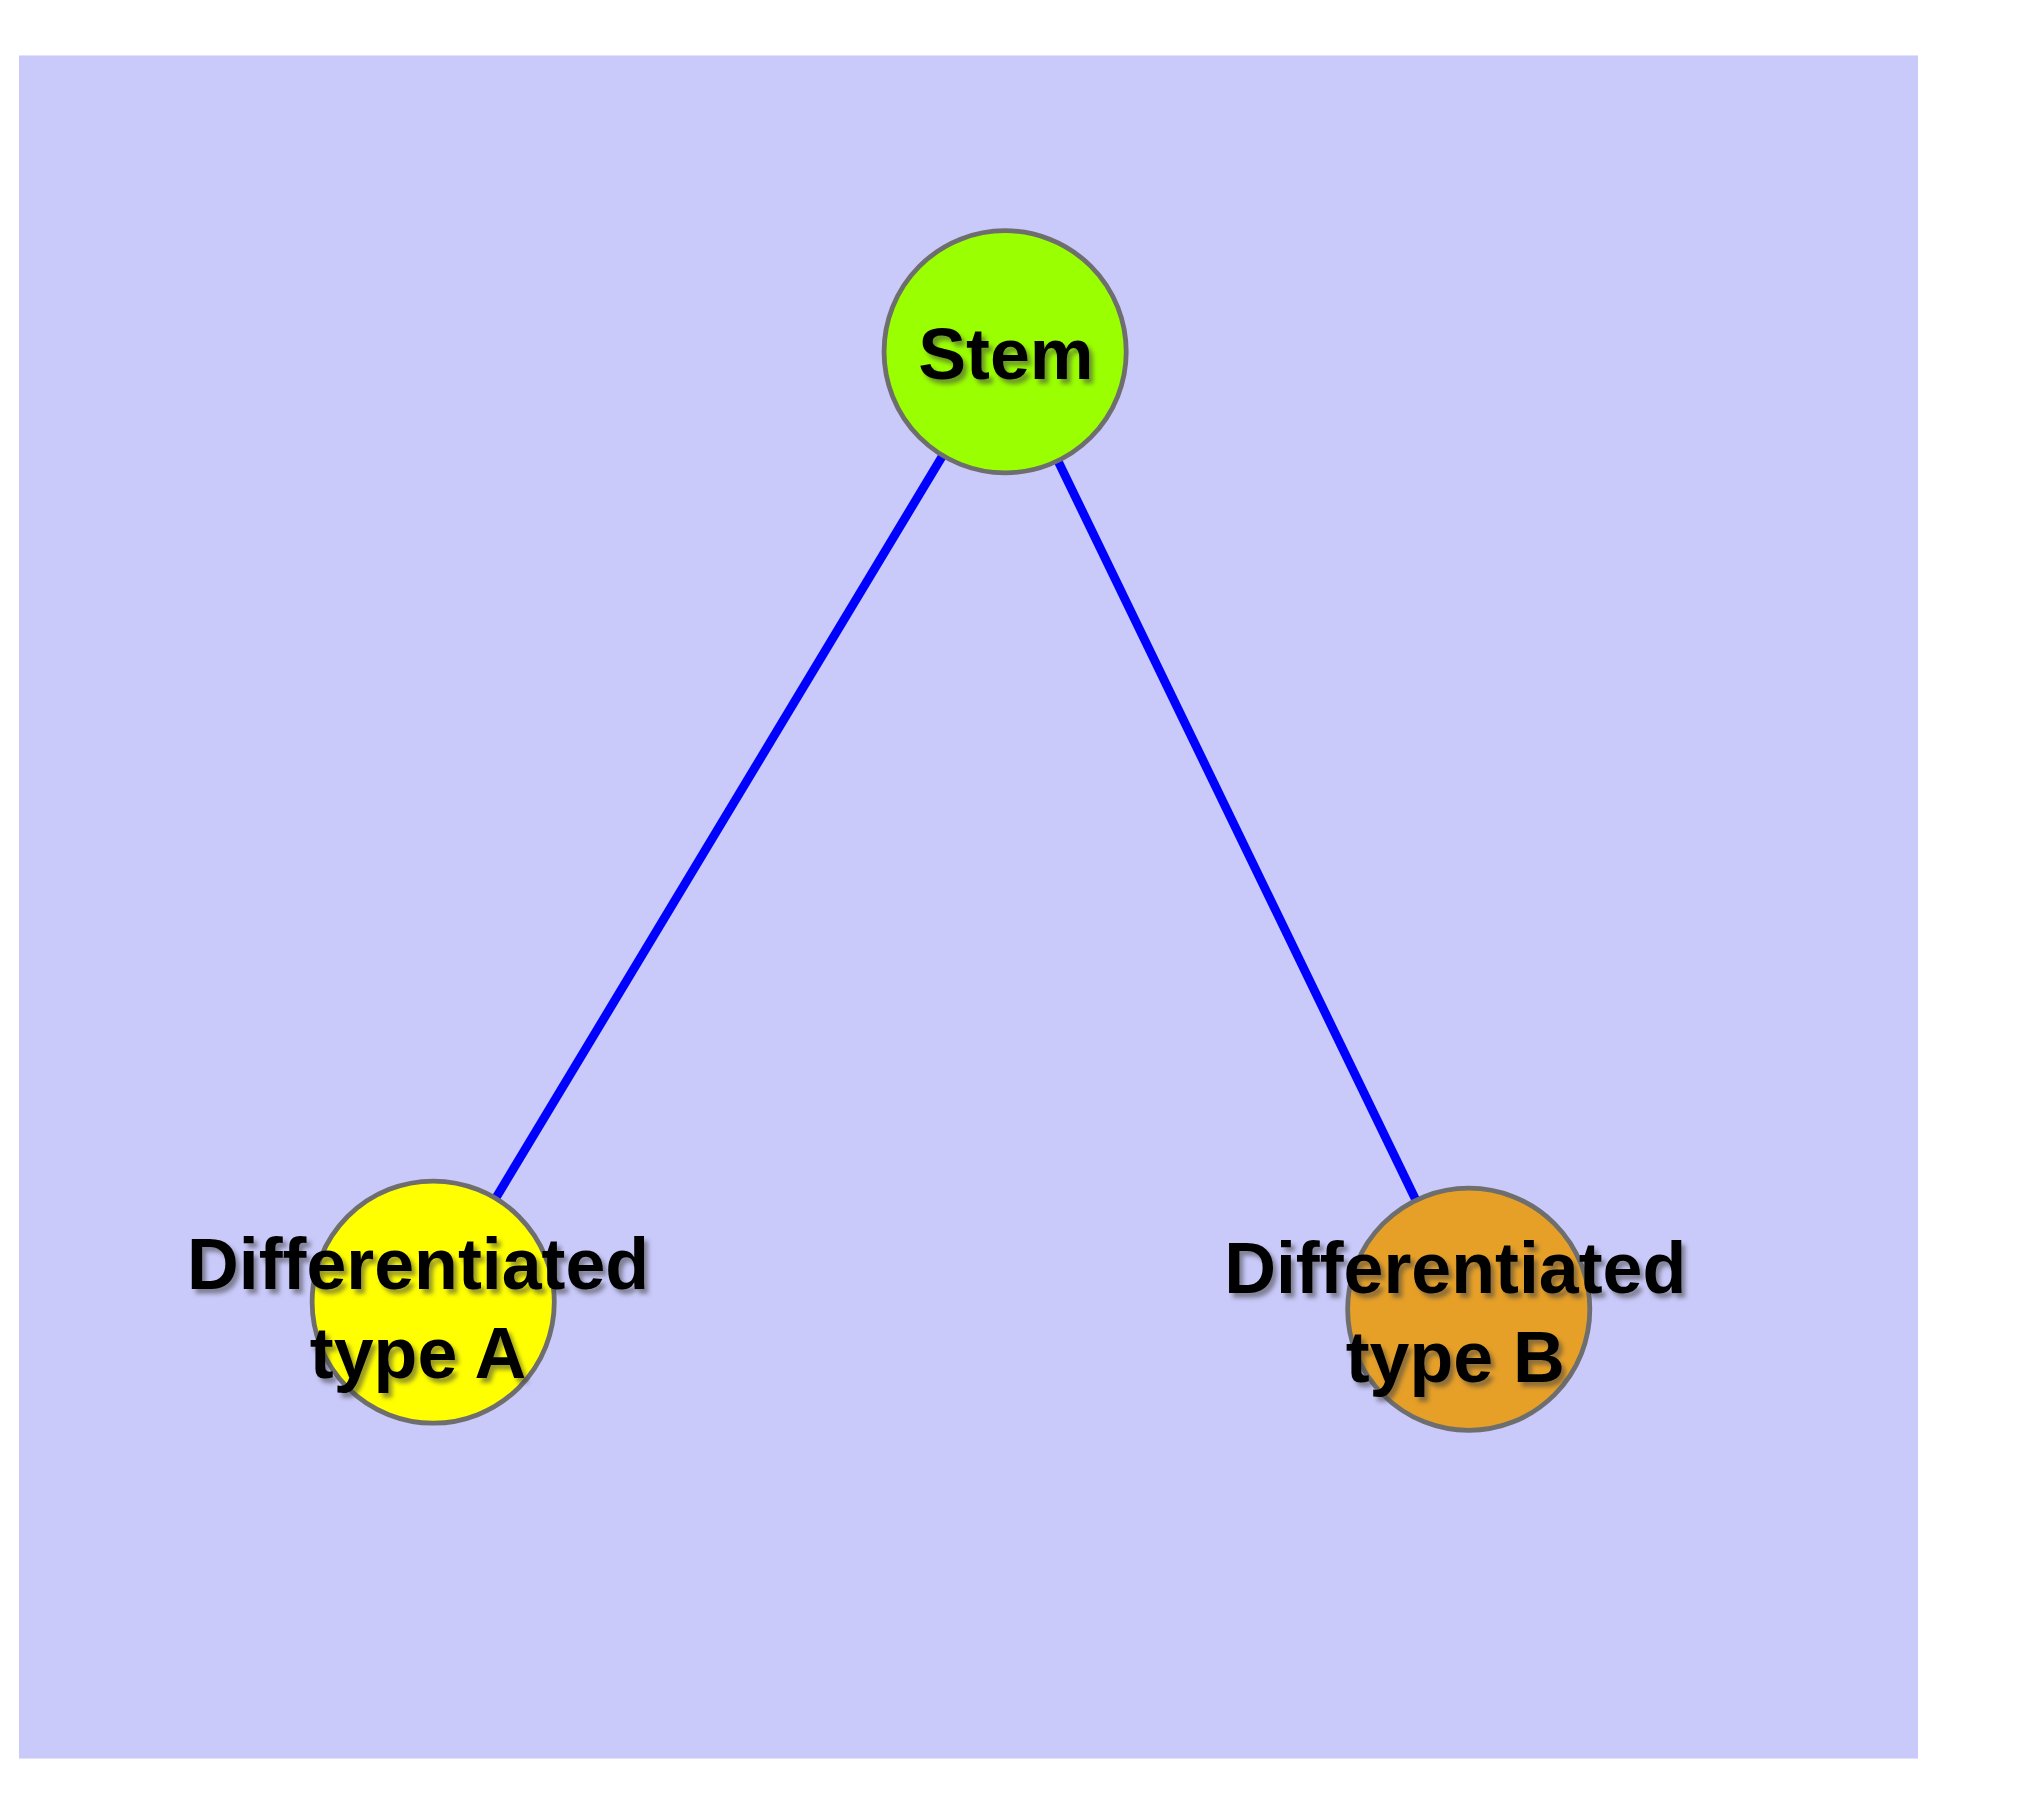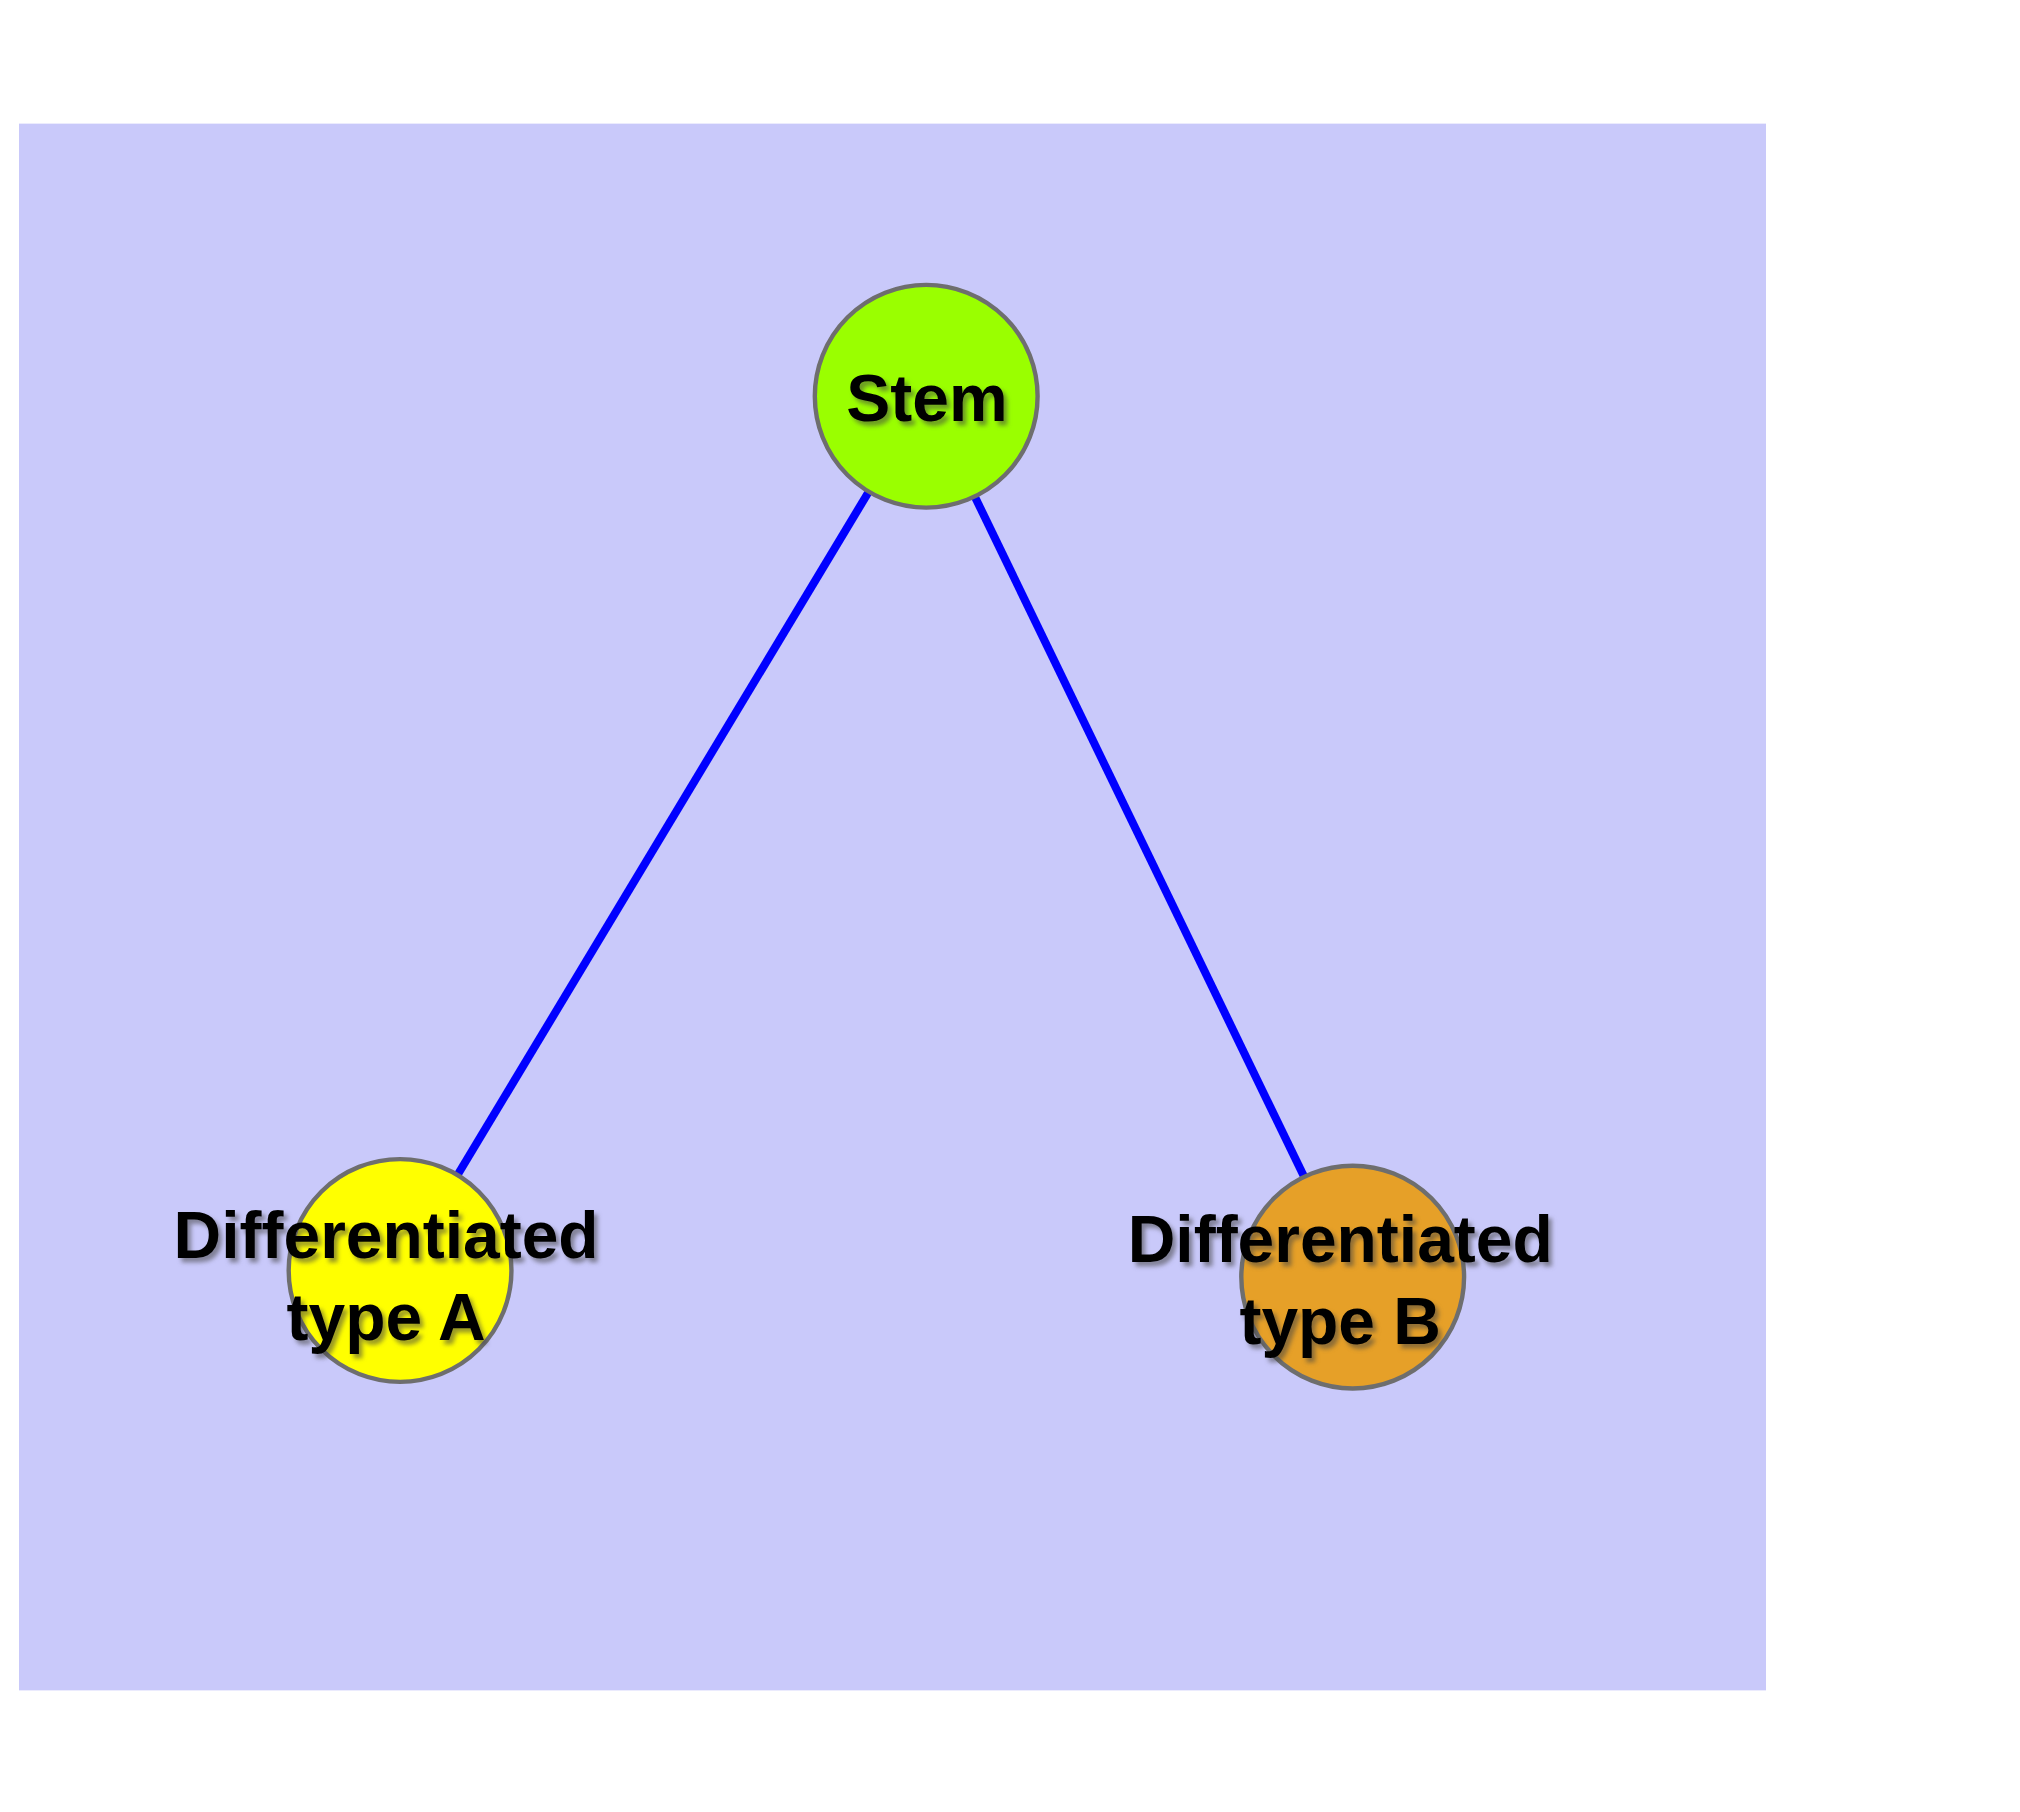--- a/index.html
+++ b/index.html
@@ -3,21 +3,21 @@
 <meta charset="utf-8">
 <title>Diagram</title>
 <style>
   html, body {
     margin: 0;
     padding: 0;
     background: #ffffff;
   }
   .canvas {
     position: relative;
-    width: 1766px;
+    width: 1918px;
     height: 1812px;
     box-sizing: border-box;
     border-top: 2.5px solid #ffffff;
     border-left: 2.5px solid #ffffff;
     overflow: hidden;
     padding-left: 17px;
   }
   .canvas svg {
     display: block;
     width: 100%;

